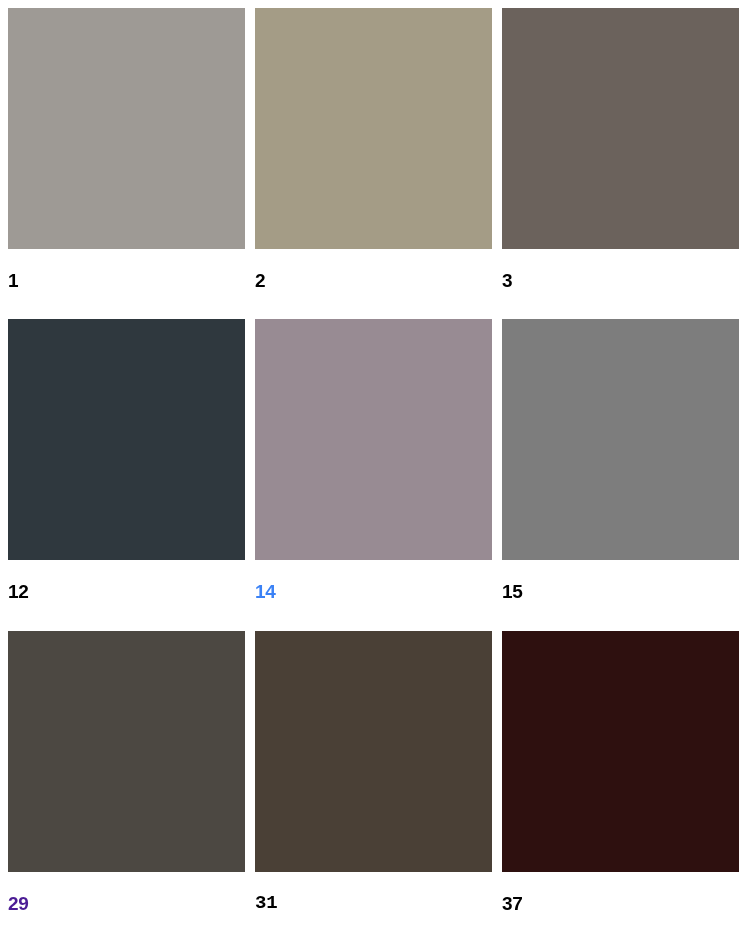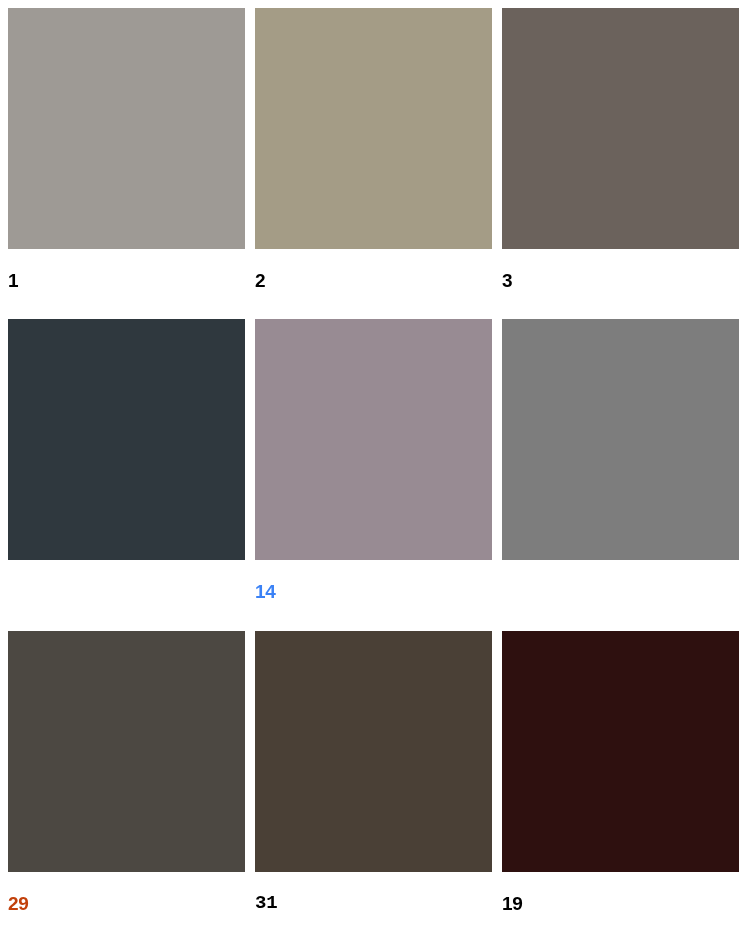--- a/index.html
+++ b/index.html
@@ -61,39 +61,41 @@
     <div class="swatch-label" style="color: rgb(0, 0, 0);">2</div>
   </div>
 
   <div class="swatch-cell">
     <div class="swatch-chip" style="background-color: rgb(107, 98, 92);"></div>
     <div class="swatch-label" style="color: rgb(0, 0, 0);">3</div>
   </div>
 
   <div class="swatch-cell">
     <div class="swatch-chip" style="background-color: rgb(47, 56, 62);"></div>
+    <div class="swatch-label" style="color: rgb(0, 0, 0);">12</div>
   </div>
 
   <div class="swatch-cell">
     <div class="swatch-chip" style="background-color: rgb(152, 139, 147);"></div>
     <div class="swatch-label" style="color: #3b82f6;">14</div>
   </div>
 
   <div class="swatch-cell">
     <div class="swatch-chip" style="background-color: rgb(125, 125, 125);"></div>
+    <div class="swatch-label" style="color: rgb(0, 0, 0);">15</div>
   </div>
 
   <div class="swatch-cell">
     <div class="swatch-chip" style="background-color: rgb(76, 72, 66);"></div>
-    <div class="swatch-label" style="color: #c2410c;">29</div>
+    <div class="swatch-label" style="color: #4c1d95;">29</div>
   </div>
 
   <div class="swatch-cell">
     <div class="swatch-chip" style="background-color: rgb(74, 64, 54);"></div>
     <div class="swatch-label" style="color: rgb(0, 0, 0); font-family: Liberation Mono, monospace;">31</div>
   </div>
 
   <div class="swatch-cell">
     <div class="swatch-chip" style="background-color: rgb(46, 16, 15);"></div>
-    <div class="swatch-label" style="color: rgb(0, 0, 0);">19</div>
+    <div class="swatch-label" style="color: rgb(0, 0, 0);">37</div>
   </div>
 
 </div>
 
 </body></html>

